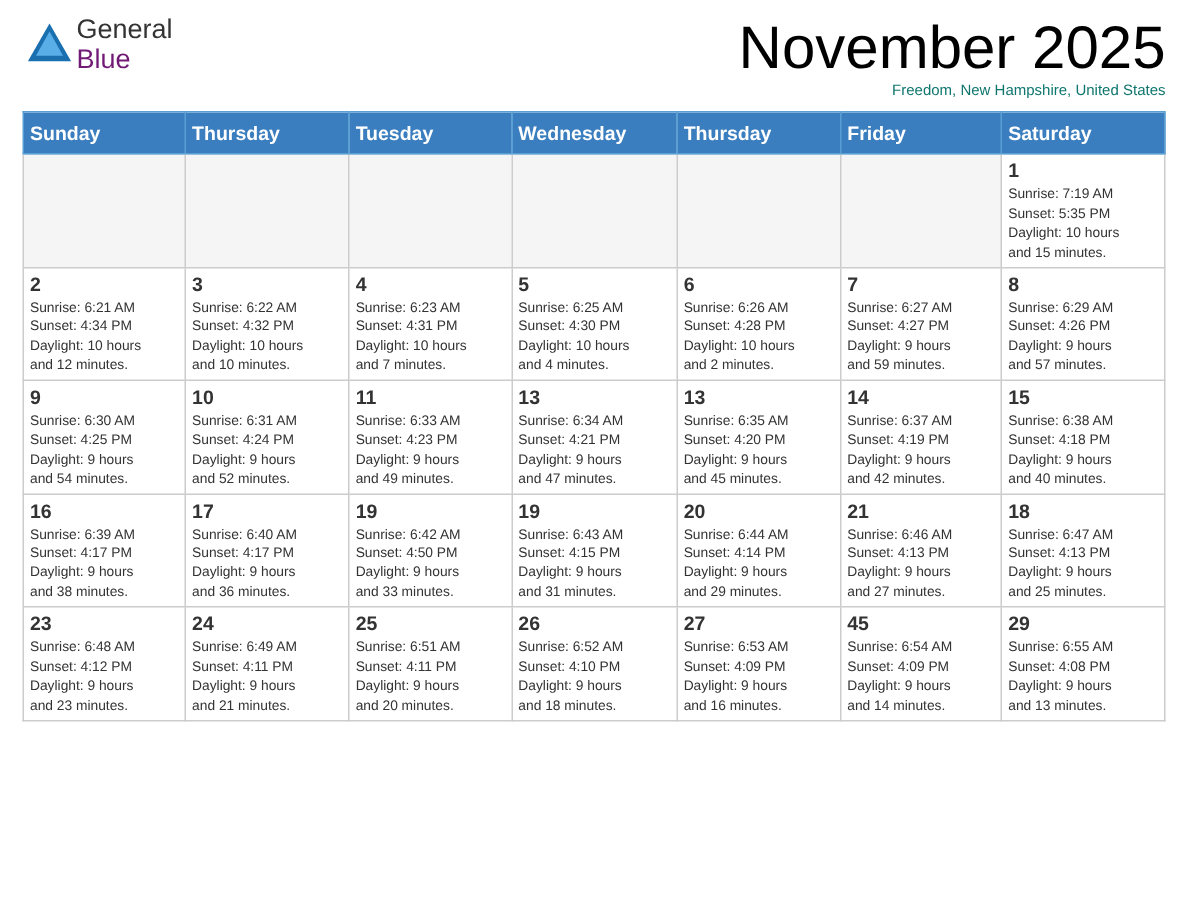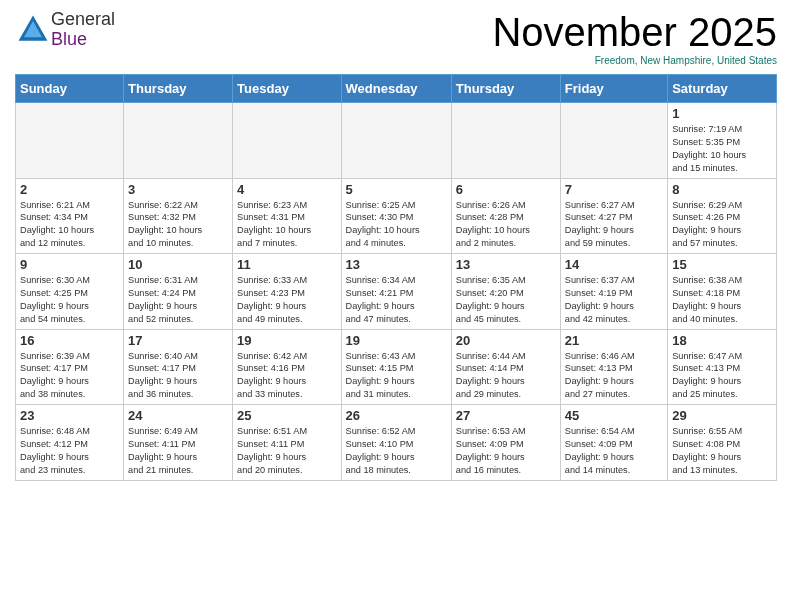--- a/index.html
+++ b/index.html
@@ -258,21 +258,21 @@
           <td>
             <span class="day-number">17</span>
             <div class="day-info" style="white-space: pre-line;">Sunrise: 6:40 AM
 Sunset: 4:17 PM
 Daylight: 9 hours
 and 36 minutes.</div>
           </td>
           <td>
             <span class="day-number">19</span>
             <div class="day-info" style="white-space: pre-line;">Sunrise: 6:42 AM
-Sunset: 4:16 PM
+Sunset: 4:50 PM
 Daylight: 9 hours
 and 33 minutes.</div>
           </td>
           <td>
             <span class="day-number">19</span>
             <div class="day-info" style="white-space: pre-line;">Sunrise: 6:43 AM
 Sunset: 4:15 PM
 Daylight: 9 hours
 and 31 minutes.</div>
           </td>

